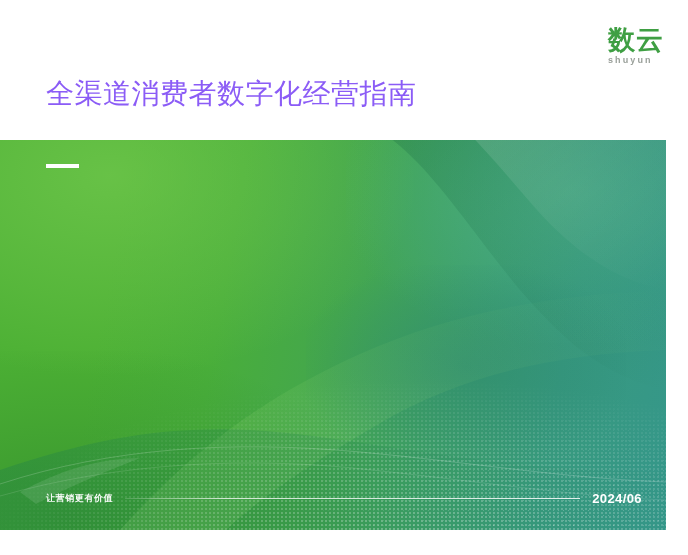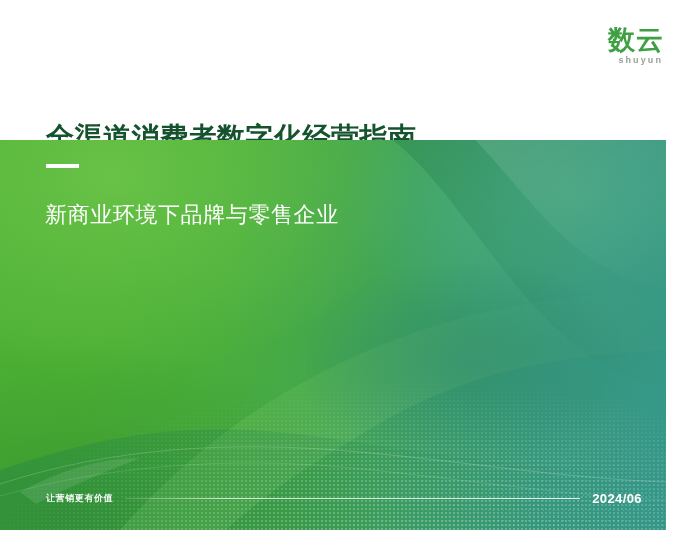--- a/index.html
+++ b/index.html
@@ -29,21 +29,21 @@
     top: 0;
     width: 688px;
     height: 140px;
     background: #ffffff;
   }
 
   .brand-logo {
     position: absolute;
     right: 24px;
     top: 26px;
-    text-align: right;
+    text-align: left;
     line-height: 1;
   }
   .brand-mark {
     font-family: "Liberation Sans", "DejaVu Sans", sans-serif;
     font-size: 27px;
     font-weight: bold;
     color: #3f9f43;
     letter-spacing: 1px;
     display: block;
     line-height: 1.05;
@@ -56,26 +56,25 @@
     letter-spacing: 2.1px;
     color: #9aa09a;
     padding-right: 1px;
   }
 
   .page-title {
     position: absolute;
     left: 46px;
     top: 78px;
     font-size: 28px;
-    font-weight: bold;
-    color: #14532d;
+    font-weight: normal;
+    color: #8b5cf6;
     letter-spacing: 0.5px;
     white-space: nowrap;
     line-height: 1.15;
-    margin-top: 44px;
   }
 
   
   .hero {
     position: absolute;
     left: 0;
     top: 140px;
     width: 666px;
     height: 390px;
     overflow: hidden;
@@ -296,21 +295,20 @@
         <path d="M0,356 C120,322 250,316 372,330 C484,342 572,356 666,360" fill="none" stroke="#ffffff" stroke-opacity="0.12" stroke-width="1"></path>
       </svg>
     </div>
 
     <div class="hero-mesh"></div>
     <div class="hero-mesh-2"></div>
 
     <div class="hero-rule"></div>
 
     <div class="hero-subtitle">
-      <div class="hero-subtitle-line">新商业环境下品牌与零售企业</div>
     </div>
 
     <div class="hero-footer">
       <span class="footer-tagline">让营销更有价值</span>
       <span class="footer-line"></span>
       <span class="footer-date">2024/06</span>
     </div>
 
   </div>
 </div>

